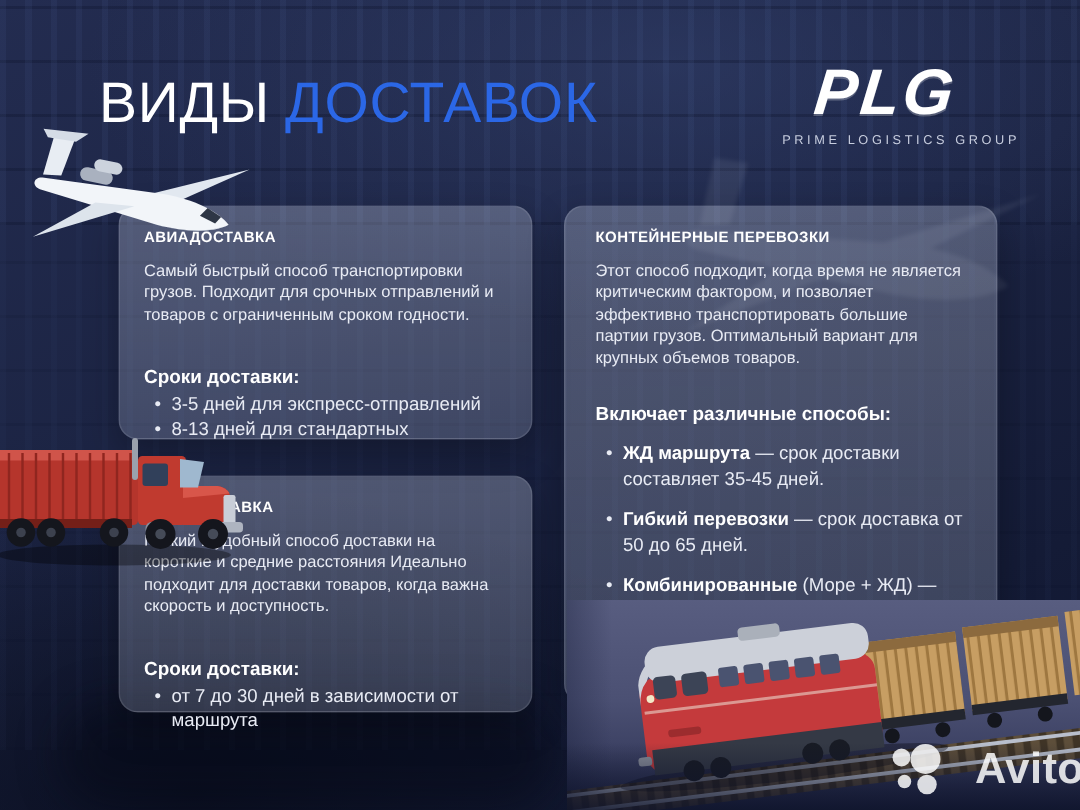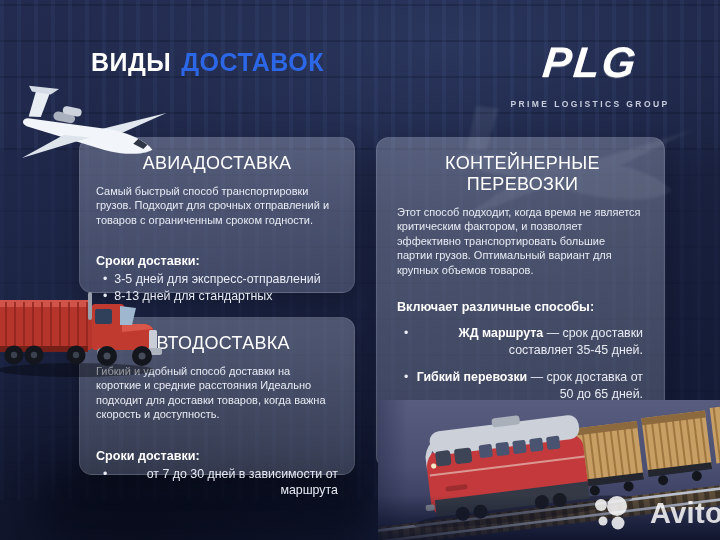--- a/index.html
+++ b/index.html
@@ -17,40 +17,40 @@
     background:
       repeating-linear-gradient(90deg, rgba(116,148,216,.09) 0 4px, rgba(116,148,216,0) 4px 17px),
       repeating-linear-gradient(0deg, rgba(10,16,38,.35) 0 2px, rgba(10,16,38,0) 2px 36px);
   }
   .tex-top { left:0; top:0; right:0; height:150px; opacity:.75; }
   .tex-mid { left:0; top:150px; right:0; bottom:40px; opacity:.35; }
   .ghost-plane { position:absolute; left:432px; top:90px; width:280px; height:170px; opacity:.08; filter:blur(1.5px); z-index:1; }
   .dark-blob { position:absolute; left:40px; top:468px; width:330px; height:70px; background:rgba(6,10,24,.55); filter:blur(14px); border-radius:40px; z-index:1; }
 
   
-  #page-title { position:absolute; left:91px; top:48px; font-size:25px; font-weight:700; letter-spacing:.5px; z-index:2; white-space:nowrap; }
+  #page-title { position:absolute; left:66px; top:48px; font-size:38px; font-weight:400; letter-spacing:.5px; z-index:2; white-space:nowrap; }
   #page-title .t1 { color:#ffffff; margin-right:10px; }
   #page-title .t2 { color:#2b67e6; }
   #brand { position:absolute; left:500px; top:40px; width:180px; text-align:center; z-index:2; }
   #brand .plg { display:inline-block; font-size:43px; font-weight:700; font-style:italic; color:#ffffff; letter-spacing:2px; transform:skewX(-6deg); line-height:1.05;
     text-shadow:0 1px 0 rgba(255,255,255,.25); }
-  #brand .sub { margin-top:14px; font-size:8.5px; letter-spacing:2.4px; color:#c7cdde; font-weight:700; }
+  #brand .sub { margin-top:3px; font-size:8.5px; letter-spacing:2.4px; color:#c7cdde; font-weight:400;text-align:right; }
 
   
   .card {
     position:absolute; z-index:2; border-radius:13px;
     background:linear-gradient(180deg, rgba(226,233,250,.27) 0%, rgba(214,223,245,.20) 100%);
     border:1px solid rgba(255,255,255,.10);
     box-shadow:0 10px 24px rgba(0,0,0,.28);
     color:#e8ebf4; padding:13px 16px 10px;
   }
-  .card h3 { text-align:center; color:#ffffff; font-size:18px; font-weight:400; letter-spacing:.3px; margin:2px 0 10px; }
+  .card h3 { color:#ffffff; font-size:10px; font-weight:700; letter-spacing:.3px; margin:2px 0 10px; }
   .card p.body { font-size:11px; line-height:1.31; }
   .card .lbl { margin-top:27px; font-size:12.6px; font-weight:700; color:#ffffff; }
-  .card ul { list-style:none; margin-top:3px;text-align:right; }
+  .card ul { list-style:none; margin-top:3px; }
   .card li { display:flex; gap:7px; font-size:12.4px; line-height:1.33; padding-left:7px; }
   .card li::before { content:"•"; color:#e8ebf4; }
   #card-avia { left:79px; top:137px; width:276px; height:156px; }
   #card-avto { left:79px; top:317px; width:276px; height:158px; }
   #card-cont { left:376px; top:137px; width:289px; height:332px;padding-left:20px; }
   #card-cont .body, #card-cont li { max-width:246px; }
   #card-cont .lbl { margin-top:23px; }
   #card-cont li { margin-top:11px; }
   #card-cont li .li-text b { font-weight:700; color:#ffffff; }
 

